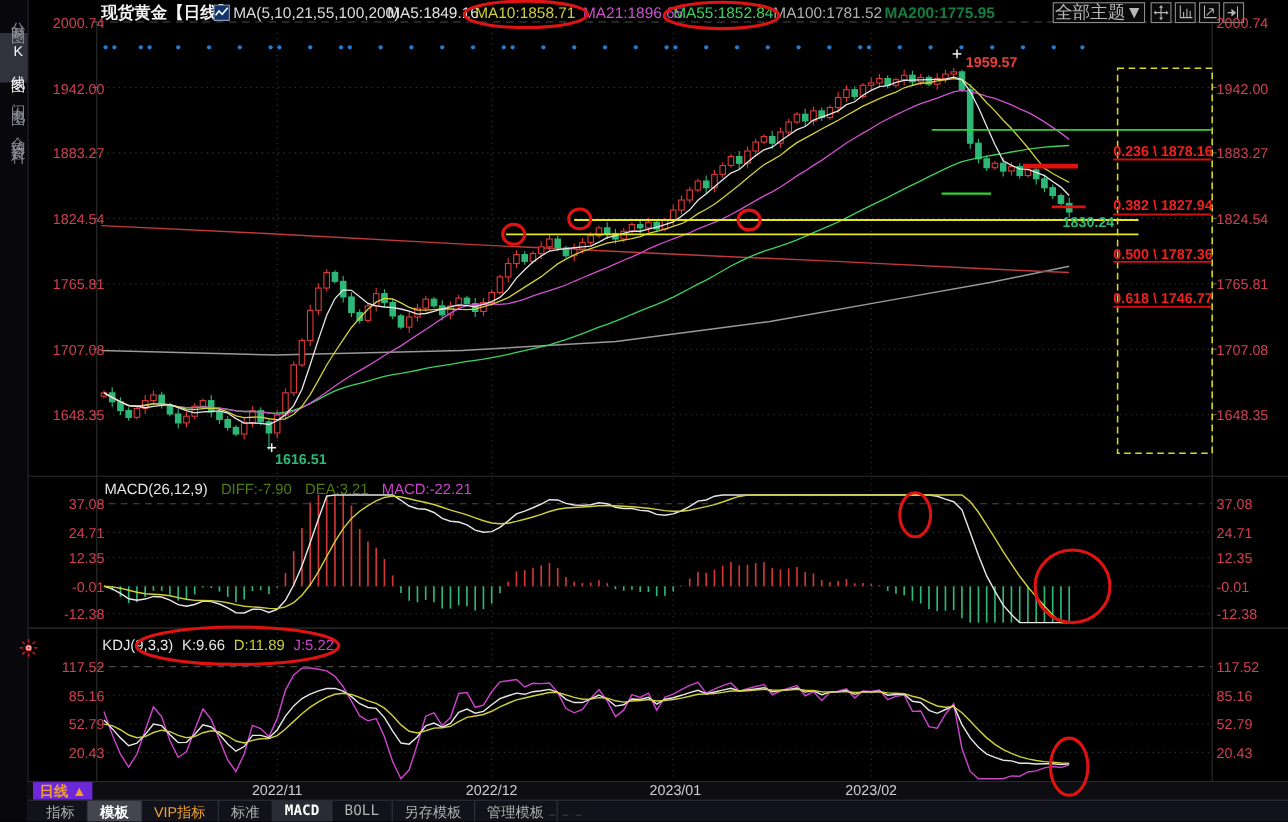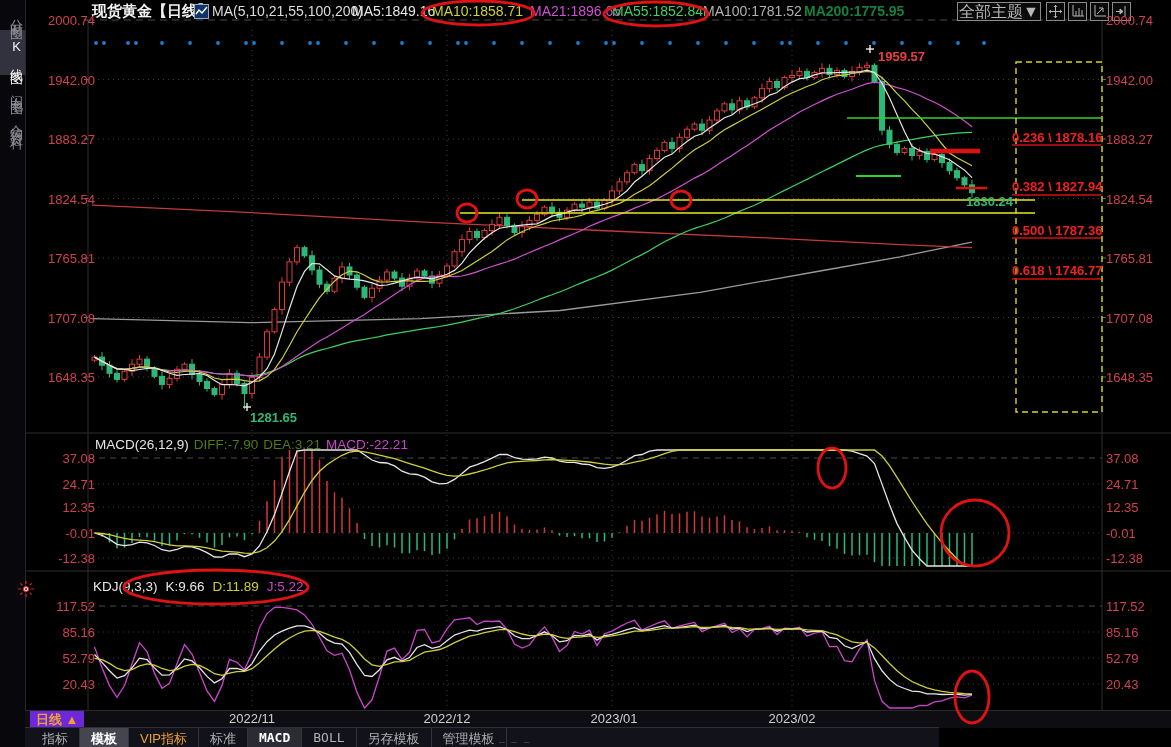--- a/index.html
+++ b/index.html
@@ -19,25 +19,25 @@
              color:#b8b8b8;font-size:16px;text-align:center;line-height:17px;background:#0a0a0a;cursor:pointer;}
   .tool-btn{position:absolute;top:2px;width:17px;height:17px;border:1px solid #8a8a8a;background:#0a0a0a;cursor:pointer;}
   
   .axl{position:absolute;width:62px;font-size:13px;color:#cf4050;line-height:15px;}
   .axl.left{left:33px;text-align:right;}
   .axl.right{left:1106px;text-align:left;}
   .txl{position:absolute;top:711px;font-size:13px;color:#cfcfcf;transform:translateX(-50%);white-space:nowrap;}
   .fibl{position:absolute;font-size:13px;font-weight:bold;color:#f02020;white-space:nowrap;}
   .ptag{position:absolute;font-size:13px;font-weight:bold;white-space:nowrap;}
   
-  .legend{position:absolute;display:flex;gap:5px;font-size:13.5px;white-space:nowrap;}
+  .legend{position:absolute;display:flex;gap:12px;font-size:13.5px;white-space:nowrap;}
   
   #xaxis-band{position:absolute;left:25px;top:710px;width:1146px;height:17px;background:#0d0d12;border-top:1px solid #2a2a2a;}
   #period-btn{position:absolute;left:30px;top:711px;font-size:13px;font-weight:bold;color:#f0a030;cursor:pointer;background:#6d28d9;padding:0 6px 1px 6px;}
-  #tabbar{position:absolute;left:25px;top:727px;width:914px;height:20px;background:#12121a;border-top:1px solid #2f2f38;
+  #tabbar{position:absolute;left:25px;top:727px;width:1146px;height:20px;background:#12121a;border-top:1px solid #2f2f38;
           display:flex;align-items:stretch;padding-left:6px;box-sizing:border-box;}
   .btab{font-size:13px;color:#b0b0b0;padding:2px 11px 0 11px;border-right:1px solid #34343e;cursor:pointer;white-space:nowrap;}
   .btab.sel{background:#45454f;color:#fff;font-weight:bold;}
   .btab.vip{color:#f0a030;}
   .btab.mono{font-family:"DejaVu Sans Mono","Liberation Mono",monospace;}
   .btab.monosel{background:#2b2b35;color:#fff;font-family:"DejaVu Sans Mono","Liberation Mono",monospace;font-weight:bold;}
   #stray{position:absolute;left:462px;top:736px;font-size:10px;color:#4a4a52;letter-spacing:2px;}
   svg{position:absolute;left:0;top:0;}
   #overlay{pointer-events:none;}
 </style>
@@ -577,21 +577,21 @@
       <div class="axl right" style="top: 651px;">52.79</div>
       <div class="axl left" style="top: 677px;">20.43</div>
       <div class="axl right" style="top: 677px;">20.43</div>
       <div class="fibl" style="left: 1012px; top: 130px;">0.236 \ 1878.16</div>
       <div class="fibl" style="left: 1012px; top: 179px;">0.382 \ 1827.94</div>
       <div class="fibl" style="left: 1012px; top: 223px;">0.500 \ 1787.36</div>
       <div class="fibl" style="left: 1012px; top: 263px;">0.618 \ 1746.77</div>
     </div>
 
   <div class="ptag" id="tag-high" style="left: 878px; top: 49px; color: rgb(232, 64, 64);">1959.57</div>
-  <div class="ptag" id="tag-low" style="left: 250px; top: 410px; color: rgb(46, 184, 120);">1281.65</div>
+  <div class="ptag" id="tag-low" style="left: 250px; top: 410px; color: rgb(46, 184, 120);">1616.51</div>
   <div class="ptag" id="tag-last" style="left: 966px; top: 194px; color: rgb(46, 184, 120);">1830.24</div>
 
   <div class="legend" style="left:95px;top:437px">
     <span style="color:#e6e6e6">MACD(26,12,9)</span>
     <span style="color:#4d7c0f">DIFF:-7.90</span>
     <span style="color:#4d7c0f">DEA:3.21</span>
     <span style="color:#cc44cc">MACD:-22.21</span>
   </div>
 
   <svg class="abs" style="left:17px;top:580px" width="18" height="18">

